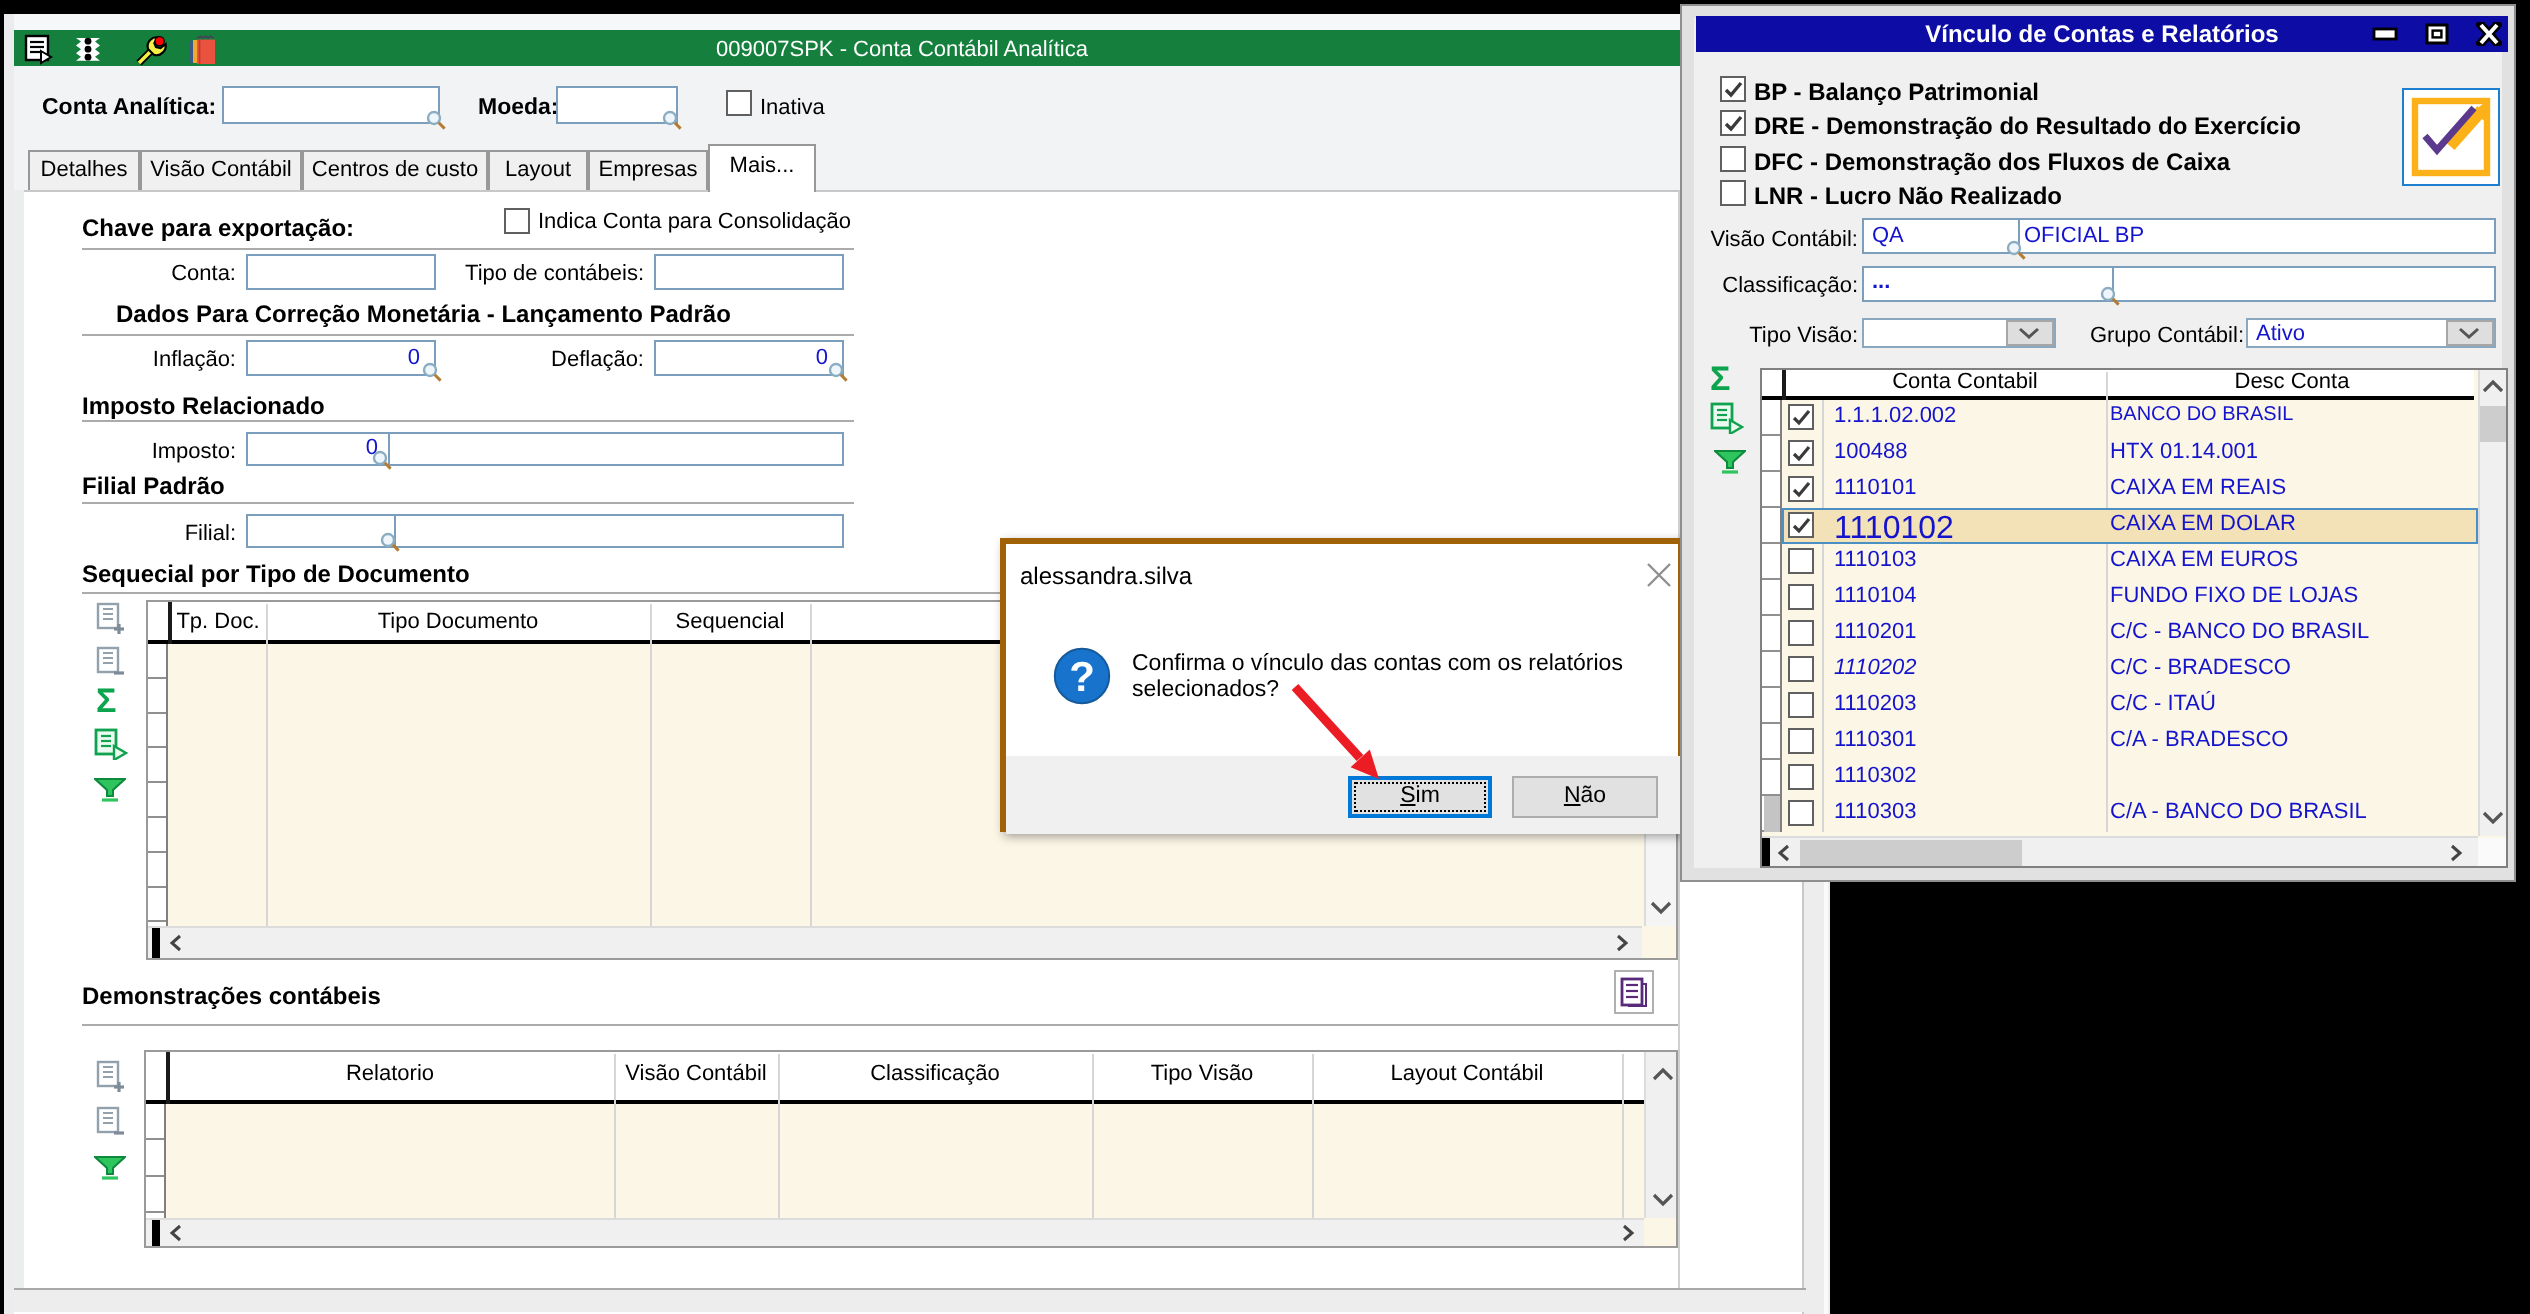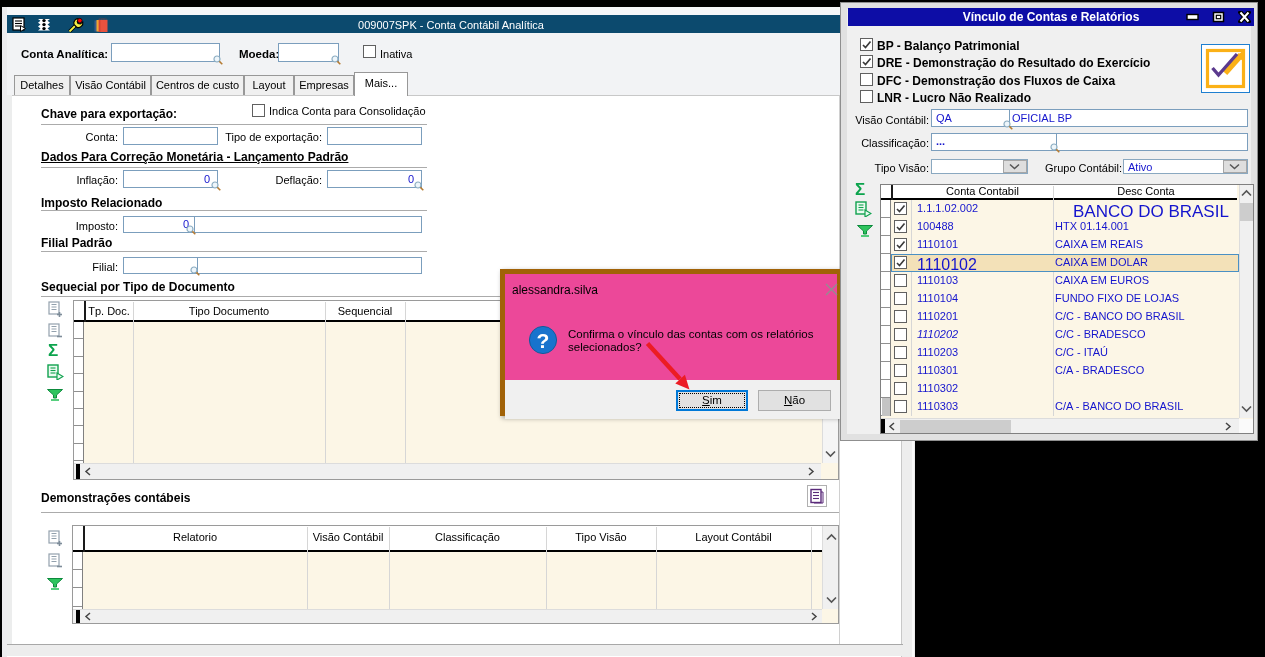--- a/index.html
+++ b/index.html
@@ -18,21 +18,21 @@
        text-align:center;line-height:21px;box-sizing:border-box;font-size:11px;z-index:3;}
   .mag{position:absolute;width:11px;height:11px;}
   #grid1 div,#grid2 div,#rgrid div{box-sizing:border-box;}
   #grid1,#grid2,#rgrid{overflow:hidden;padding-left:44px;}
 </style></head>
 <body>
 
 <div class="abs" id="mainwin" style="left:2px;top:7px;width:908px;height:650px;background:#fff;border-left:5px solid #ececee;">
 
   <div class="abs" style="left:0px;top:0px;width:903px;height:8px;background:#f6f7f9;"></div>
-  <div class="abs" id="titlebar" style="left:0px;top:8px;width:901px;height:18px;background:#0c4a6e;">
+  <div class="abs" id="titlebar" style="left:0px;top:8px;width:901px;height:18px;background:#15803d;">
     <div class="abs lbl" style="left:0;top:4px;width:888px;text-align:center;color:#fff;font-size:11px;">009007SPK - Conta Contábil Analítica</div>
   </div>
 
   <svg class="abs" style="left:5px;top:10px;" width="110" height="16" viewBox="0 0 110 16">
     <rect x="1" y="1" width="11" height="12" fill="#fff" stroke="#000" stroke-width="1.2"></rect>
     <line x1="3" y1="4" x2="10" y2="4" stroke="#000" stroke-width="1.1"></line>
     <line x1="3" y1="6.5" x2="10" y2="6.5" stroke="#000" stroke-width="1.1"></line>
     <line x1="3" y1="9" x2="8" y2="9" stroke="#000" stroke-width="1.1"></line>
     <path d="M8.5 8.5 L13.5 11.5 L8.5 14.5 Z" fill="#fff" stroke="#000" stroke-width="1"></path>
     <g transform="translate(25,0)">
@@ -85,24 +85,24 @@
 
   <div class="abs" id="page" style="left:5px;top:88px;width:828px;height:549px;background:#fff;border-top:1px solid #c8c8c8;border-right:1px solid #d0d0d0;box-sizing:border-box;">
 
     <div class="abs lbl b" style="left:29px;top:11px;font-size:12px;">Chave para exportação:</div>
     <div class="abs sep" style="left:29px;top:28px;width:386px;"></div>
     <div class="abs cb" style="left:240px;top:8px;width:13px;height:13px;"></div>
     <div class="abs lbl" style="left:257px;top:9px;font-size:11px;">Indica Conta para Consolidação</div>
 
     <div class="abs lbl" style="left:0px;top:35px;width:106px;text-align:right;">Conta:</div>
     <div class="abs inp" style="left:111px;top:31px;width:95px;height:18px;"></div>
-    <div class="abs lbl" style="left:0px;top:35px;width:310px;text-align:right;">Tipo de exportação:</div>
+    <div class="abs lbl" style="left:0px;top:35px;width:310px;text-align:right;">Tipo de contábeis:</div>
     <div class="abs inp" style="left:315px;top:31px;width:95px;height:18px;"></div>
 
-    <div class="abs lbl b" style="left:29px;top:54px;font-size:12px;text-decoration:underline;">Dados Para Correção Monetária - Lançamento Padrão</div>
+    <div class="abs lbl b" style="left:46px;top:54px;font-size:12px;">Dados Para Correção Monetária - Lançamento Padrão</div>
     <div class="abs sep" style="left:29px;top:71px;width:386px;"></div>
     <div class="abs lbl" style="left:0px;top:78px;width:106px;text-align:right;">Inflação:</div>
     <div class="abs inp blue" style="left:111px;top:74px;width:95px;height:18px;text-align:right;font-size:11px;line-height:17px;padding-right:7px;">0</div>
     <svg class="mag" style="left:199px;top:85px;" viewBox="0 0 11 11">
         <circle cx="4" cy="4" r="3" fill="#eef6fb" stroke="#8badc2" stroke-width="1.2"></circle>
         <line x1="6.4" y1="6.4" x2="9.3" y2="9.3" stroke="#b57b32" stroke-width="1.5"></line>
       </svg>
     <div class="abs lbl" style="left:0px;top:78px;width:310px;text-align:right;">Deflação:</div>
     <div class="abs inp blue" style="left:315px;top:74px;width:95px;height:18px;text-align:right;font-size:11px;line-height:17px;padding-right:7px;">0</div>
     <svg class="mag" style="left:402px;top:85px;" viewBox="0 0 11 11">
@@ -251,21 +251,21 @@
     </div>
   </div>
 
   <div class="abs" style="left:894px;top:0px;width:14px;height:650px;background:#ededed;border-left:1px solid #c8c8c8;box-sizing:border-box;"></div>
   <div class="abs" style="left:905px;top:0px;width:2px;height:650px;background:#fafafa;"></div>
 
   <div class="abs" style="left:0px;top:637px;width:896px;height:1px;background:#a8a8a8;"></div>
   <div class="abs" style="left:0px;top:638px;width:896px;height:11px;background:#ededed;"></div>
 </div>
 
-<div class="abs" id="dialog" style="left:500px;top:269px;width:342px;height:147px;background:#ec4899;border:5px solid #a16207;box-sizing:border-box;box-shadow:2px 2px 5px rgba(0,0,0,0.4);z-index:5;">
+<div class="abs" id="dialog" style="left:500px;top:269px;width:342px;height:147px;background:#ffffff;border:3px solid #a16207;box-sizing:border-box;box-shadow:2px 2px 5px rgba(0,0,0,0.4);z-index:5;">
   <div class="abs" style="left:7px;top:9px;font-size:12px;">alessandra.silva</div>
   <svg class="abs" style="left:320px;top:9px;" width="13" height="13" viewBox="0 0 13 13">
     <path d="M1 1 L12 12 M12 1 L1 12" stroke="#909090" stroke-width="1.2"></path>
   </svg>
   <svg class="abs" style="left:23px;top:51px;" width="30" height="30" viewBox="0 0 30 30">
     <circle cx="15" cy="15" r="13.6" fill="#1873cd" stroke="#155a9b" stroke-width="1"></circle>
     <text x="15" y="22.5" font-size="21" font-weight="bold" fill="#fff" text-anchor="middle" font-family="Liberation Sans">?</text>
   </svg>
   <div class="abs" style="left:63px;top:54px;font-size:11.5px;line-height:13px;">Confirma o vínculo das contas com os relatórios<br>selecionados?</div>
   <div class="abs" style="left:0px;top:106px;width:340px;height:39px;background:#f0f0f0;"></div>
@@ -393,21 +393,21 @@
       </svg>
     <div class="abs cb" style="left:13px;top:89px;width:13px;height:13px;"></div>
     <div class="abs cb" style="left:13px;top:107px;width:13px;height:13px;"></div>
     <div class="abs cb" style="left:13px;top:125px;width:13px;height:13px;"></div>
     <div class="abs cb" style="left:13px;top:143px;width:13px;height:13px;"></div>
     <div class="abs cb" style="left:13px;top:161px;width:13px;height:13px;"></div>
     <div class="abs cb" style="left:13px;top:179px;width:13px;height:13px;"></div>
     <div class="abs cb" style="left:13px;top:197px;width:13px;height:13px;"></div>
     <div class="abs cb" style="left:13px;top:215px;width:13px;height:13px;"></div>
     <div class="abs blue" style="left:36px;top:17px;font-size:11px;">1.1.1.02.002</div>
-    <div class="abs blue" style="left:192px;top:17px;font-size:17px;">BANCO DO BRASIL</div>
+    <div class="abs blue" style="left:174px;top:17px;font-size:10px;">BANCO DO BRASIL</div>
     <div class="abs blue" style="left:36px;top:35px;font-size:11px;">100488</div>
     <div class="abs blue" style="left:174px;top:35px;font-size:11px;">HTX 01.14.001</div>
     <div class="abs blue" style="left:36px;top:53px;font-size:11px;">1110101</div>
     <div class="abs blue" style="left:174px;top:53px;font-size:11px;">CAIXA EM REAIS</div>
     <div class="abs blue" style="left:36px;top:71px;font-size:16px;">1110102</div>
     <div class="abs blue" style="left:174px;top:71px;font-size:11px;">CAIXA EM DOLAR</div>
     <div class="abs blue" style="left:36px;top:89px;font-size:11px;">1110103</div>
     <div class="abs blue" style="left:174px;top:89px;font-size:11px;">CAIXA EM EUROS</div>
     <div class="abs blue" style="left:36px;top:107px;font-size:11px;">1110104</div>
     <div class="abs blue" style="left:174px;top:107px;font-size:11px;">FUNDO FIXO DE LOJAS</div>

